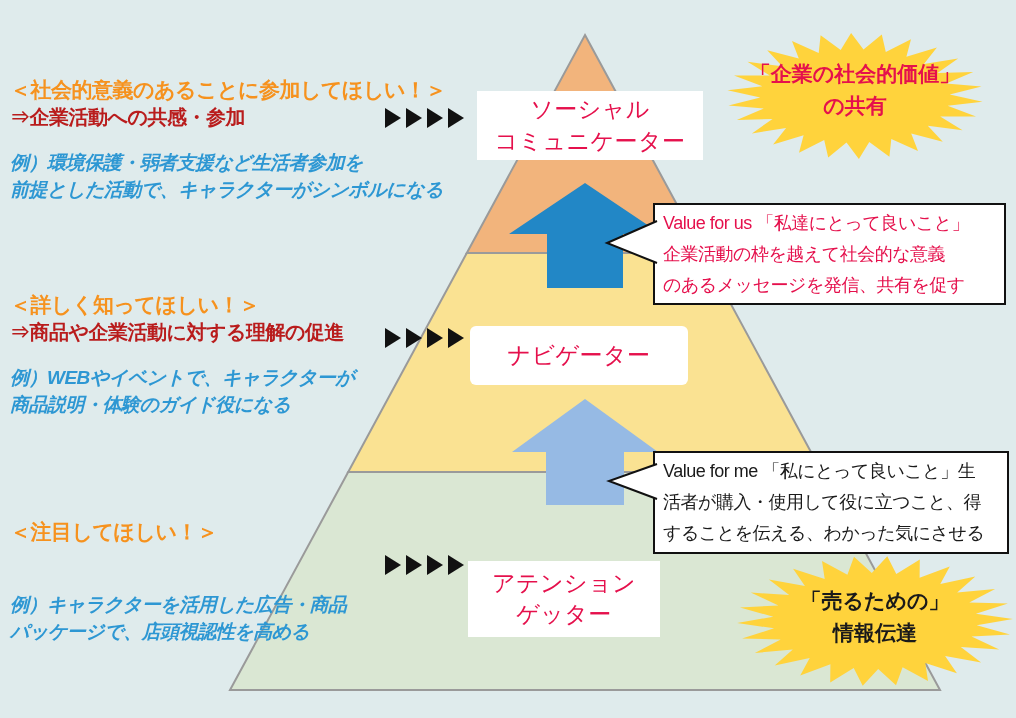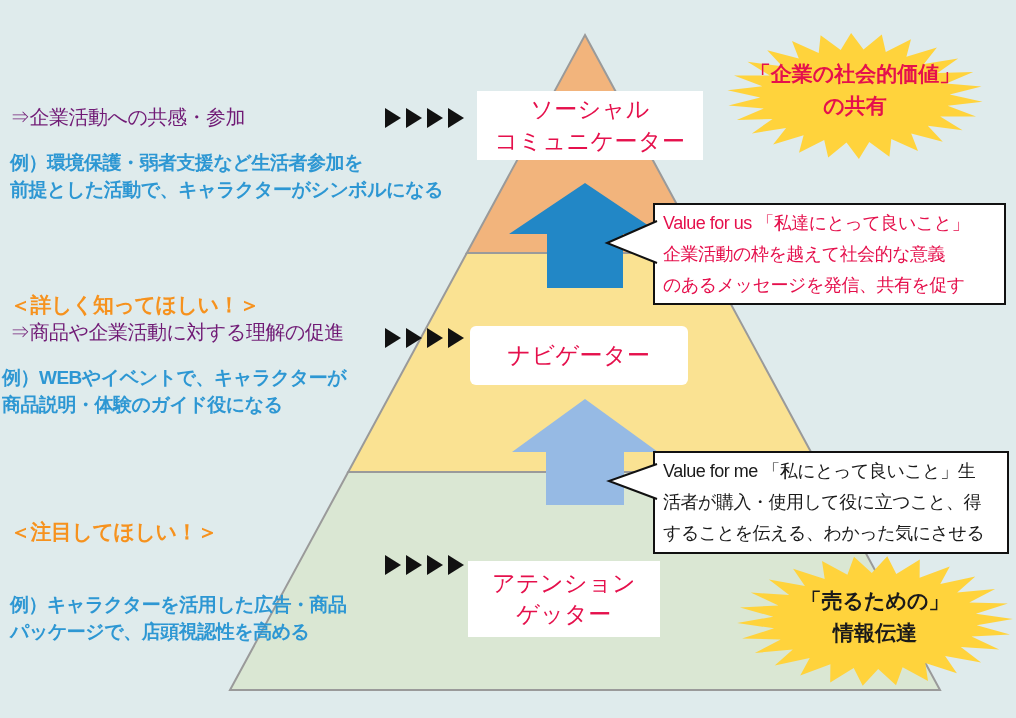--- a/index.html
+++ b/index.html
@@ -4,22 +4,22 @@
 <style>
   html,body{margin:0;padding:0;}
   .canvas{
     position:relative;width:1016px;height:718px;background:#DFEBEC;
     font-family:"Liberation Sans",sans-serif;overflow:hidden;
   }
   .layer{position:absolute;left:0;top:0;width:1016px;height:718px;}
   svg.layer{pointer-events:none;}
   .abs{position:absolute;}
   .goal-heading{font-size:21px;font-weight:bold;color:#F6921E;white-space:nowrap;letter-spacing:-0.5px;}
-  .goal-subtitle{font-size:20px;font-weight:normal;color:#701a75;white-space:nowrap;letter-spacing:-0.5px;}
-  .goal-example{font-size:19px;font-weight:bold;color:#2D97D3;white-space:pre;line-height:27px;letter-spacing:-0.5px;}
+  .goal-subtitle{font-size:20px;font-weight:bold;color:#b91c1c;white-space:nowrap;letter-spacing:-0.5px;}
+  .goal-example{font-size:19px;font-weight:bold;color:#2D97D3;white-space:pre;line-height:27px;letter-spacing:-0.5px;font-style:italic;}
   .tris{position:absolute;display:flex;gap:5px;}
   .tri{width:0;height:0;border-top:10px solid transparent;border-bottom:10px solid transparent;border-left:16px solid #111;}
   .pyr-label{
     position:absolute;background:#fff;display:flex;align-items:center;justify-content:center;
     color:#E5104C;font-weight:normal;font-size:23px;text-align:center;line-height:1.35;white-space:pre;letter-spacing:0.5px;
   }
   .callout{
     position:absolute;background:#ffffff;border:2px solid #111;color:#1A1A1A;
     font-size:18px;line-height:31px;padding:3px 8px;white-space:pre;letter-spacing:-0.5px;
   }
@@ -44,39 +44,40 @@
     <polygon points="585,35 703.2,253 466.8,253" stroke="#9A9A9A" stroke-width="2" fill="#F2B47C"></polygon>
 
     <polygon points="585,183 661,234 623,234 623,288 547,288 547,234 509,234" fill="#2287C6"></polygon>
 
     <polygon points="585,399 658,452 624,452 624,505 546,505 546,452 512,452" fill="#96BAE4"></polygon>
 
     <polygon class="burst" fill="#FFD33C" points="982.5,101.7 947.6,105.8 976.0,116.5 940.2,116.4 962.5,130.2 927.8,125.8 942.8,141.8 911.2,133.5 918.0,150.9 891.3,139.1 889.4,156.7 869.3,142.1 858.9,159.0 846.5,142.4 828.2,157.6 824.2,140.1 799.0,152.7 803.6,135.2 773.1,144.4 786.1,128.0 751.9,133.4 772.5,118.9 736.8,120.1 763.8,108.5 728.5,105.5 760.3,97.4 727.5,90.3 762.4,86.2 734.0,75.5 769.8,75.6 747.5,61.8 782.2,66.2 767.2,50.2 798.8,58.5 792.0,41.1 818.7,52.9 820.6,35.3 840.7,49.9 851.1,33.0 863.5,49.6 881.8,34.4 885.8,51.9 911.0,39.3 906.4,56.8 936.9,47.6 923.9,64.0 958.1,58.6 937.5,73.1 973.2,71.9 946.2,83.5 981.5,86.5 949.7,94.6"></polygon>
     <polygon class="burst" fill="#FFD33C" points="1010.0,634.5 971.6,636.6 999.2,649.4 960.8,647.1 981.1,662.5 945.1,656.0 956.9,673.3 925.3,662.9 928.0,681.0 902.6,667.3 896.0,685.2 878.2,669.1 862.7,685.7 853.7,668.0 830.2,682.5 830.4,664.3 800.2,675.6 809.7,658.0 774.7,665.6 792.8,649.6 754.9,653.0 780.7,639.5 742.1,638.5 774.1,628.3 737.1,623.1 773.3,616.7 740.0,607.5 778.4,605.4 750.8,592.6 789.2,594.9 768.9,579.5 804.9,586.0 793.1,568.7 824.7,579.1 822.0,561.0 847.4,574.7 854.0,556.8 871.8,572.9 887.3,556.3 896.3,574.0 919.8,559.5 919.6,577.7 949.8,566.4 940.3,584.0 975.3,576.4 957.2,592.4 995.1,589.0 969.3,602.5 1007.9,603.5 975.9,613.7 1012.9,618.9 976.7,625.3"></polygon>
   </svg>
 
+  <div class="abs goal-heading" style="left:10px;top:76px;">＜社会的意義のあることに参加してほしい！＞</div>
   <div class="abs goal-subtitle" style="left:10px;top:104px;">⇒企業活動への共感・参加</div>
   <div class="tris" style="left:385px;top:108px;">
     <div class="tri"></div>
     <div class="tri"></div>
     <div class="tri"></div>
     <div class="tri"></div>
   </div>
   <div class="abs goal-example" style="left:10px;top:149px;">例）環境保護・弱者支援など生活者参加を
 前提とした活動で、キャラクターがシンボルになる</div>
 
   <div class="abs goal-heading" style="left:10px;top:291px;">＜詳しく知ってほしい！＞</div>
   <div class="abs goal-subtitle" style="left:10px;top:319px;">⇒商品や企業活動に対する理解の促進</div>
   <div class="tris" style="left:385px;top:328px;">
     <div class="tri"></div>
     <div class="tri"></div>
     <div class="tri"></div>
     <div class="tri"></div>
   </div>
-  <div class="abs goal-example" style="left:2px;top:364px;">例）WEBやイベントで、キャラクターが
+  <div class="abs goal-example" style="left:10px;top:364px;">例）WEBやイベントで、キャラクターが
 商品説明・体験のガイド役になる</div>
 
   <div class="abs goal-heading" style="left:10px;top:518px;">＜注目してほしい！＞</div>
   <div class="tris" style="left:385px;top:555px;">
     <div class="tri"></div>
     <div class="tri"></div>
     <div class="tri"></div>
     <div class="tri"></div>
   </div>
   <div class="abs goal-example" style="left:10px;top:591px;">例）キャラクターを活用した広告・商品

